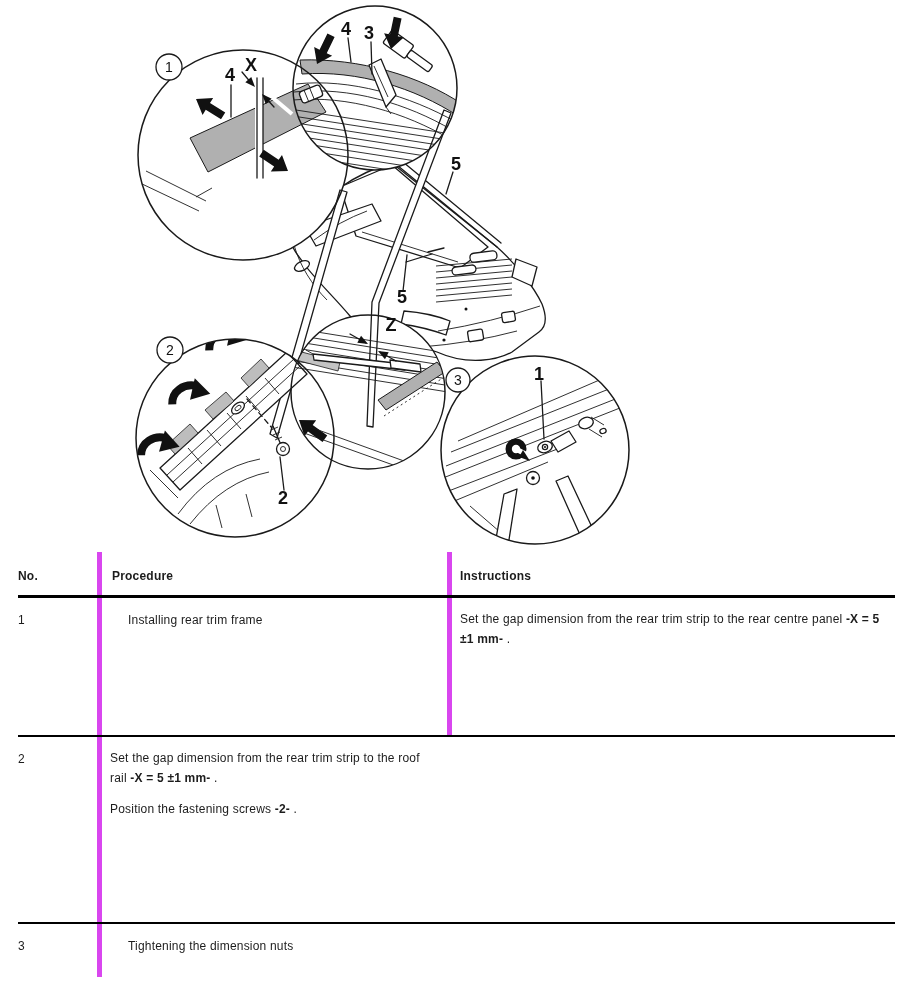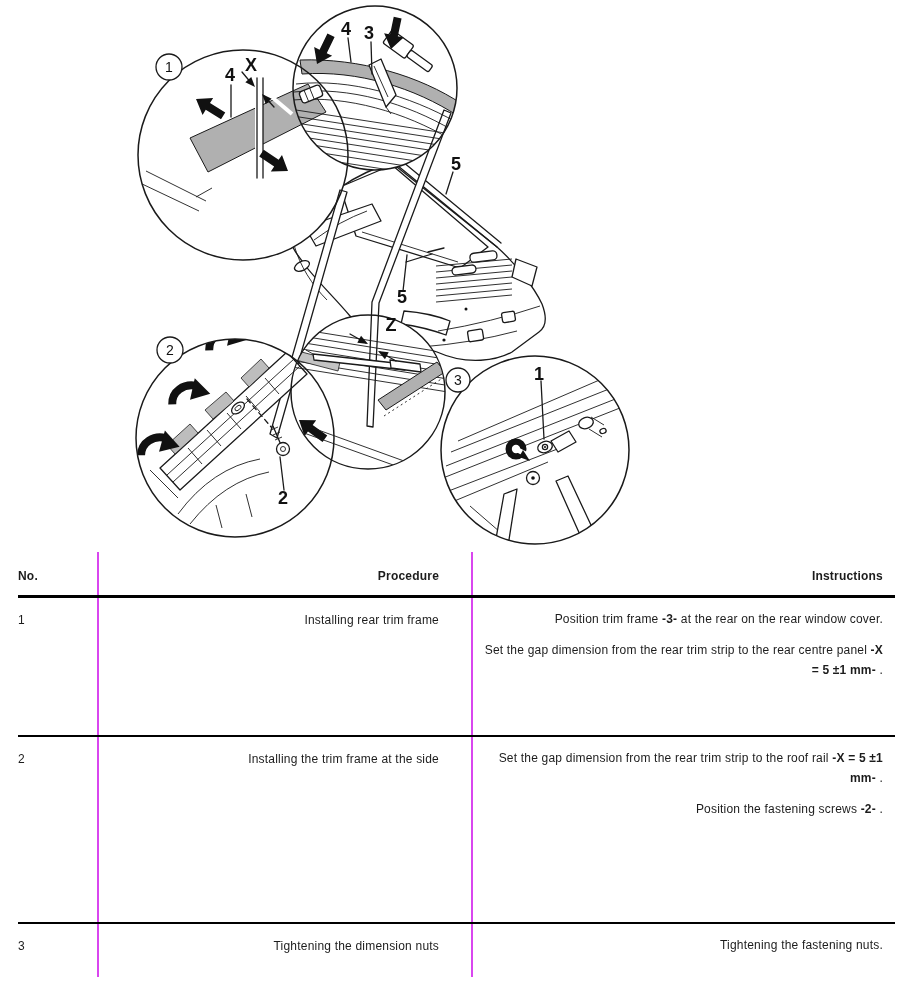--- a/index.html
+++ b/index.html
@@ -16,24 +16,24 @@
   .rim{stroke:#1a1a1a;fill:none;stroke-width:1.5;}
   .plabel{font-family:"Liberation Sans",sans-serif;font-size:18px;font-weight:bold;fill:#111;}
   .badge-t{font-family:"Liberation Sans",sans-serif;font-size:14px;fill:#111;}
   
   .doc-table{position:absolute;left:18px;top:552px;width:877px;font-size:12px;
              line-height:20px;color:#1c1c1c;letter-spacing:0.2px;}
   .t-row{display:grid;grid-template-columns:79px 350px 448px;}
   .t-head{border-bottom:3px solid #000;}
   .t-head .cell{padding-top:14px;padding-bottom:9px;font-weight:bold;}
   .cell{box-sizing:border-box;}
-  .c-proc,.c-instr{border-left:2px solid #d946ef;text-align:right;}
+  .c-proc,.c-instr{border-left:5px solid #d946ef;}
   .c-no{padding:12px 4px 6px 0;}
-  .c-proc{padding:12px 8px 6px 8px;}
-  .c-instr{padding:11px 12px 11px 8px;margin-left:24px;}
+  .c-proc{padding:12px 8px 6px 26px;}
+  .c-instr{padding:11px 12px 11px 8px;}
   .t-head .c-no{padding:14px 4px 9px 0;}
   .t-head .c-proc{padding:14px 8px 9px 10px;}
   .t-head .c-instr{padding:14px 12px 9px 8px;}
   .t-body .t-row{border-top:2px solid #000;}
   .t-body .t-row:first-child{border-top:none;}
   .t-body .t-row:nth-child(1){min-height:137px;}
   .t-body .t-row:nth-child(2){min-height:185px;}
   .t-body .t-row:nth-child(3){min-height:53px;}
   .instr-par{margin:0;}
   .instr-par + .instr-par{margin-top:11px;}
@@ -259,35 +259,30 @@
     <div class="t-row t-head">
       <div class="cell c-no">No.</div>
       <div class="cell c-proc">Procedure</div>
       <div class="cell c-instr">Instructions</div>
     </div>
     <div class="t-body">
         <div class="t-row">
           <div class="cell c-no">1</div>
           <div class="cell c-proc">Installing rear trim frame</div>
           <div class="cell c-instr">
-            <p class="instr-par"><span>Position trim frame </span><span class="b">-3-</span><span> at the rear on the rear window cover.</span></p>
             <p class="instr-par"><span>Set the gap dimension from the rear trim strip to the rear centre panel </span><span class="b">-X = 5 ±1 mm-</span><span> .</span></p>
           </div>
         </div>
         <div class="t-row">
           <div class="cell c-no">2</div>
-          <div class="cell c-proc">Installing the trim frame at the side</div>
           <div class="cell c-instr">
             <p class="instr-par"><span>Set the gap dimension from the rear trim strip to the roof rail </span><span class="b">-X = 5 ±1 mm-</span><span> .</span></p>
             <p class="instr-par"><span>Position the fastening screws </span><span class="b">-2-</span><span> .</span></p>
           </div>
         </div>
         <div class="t-row">
           <div class="cell c-no">3</div>
           <div class="cell c-proc">Tightening the dimension nuts</div>
-          <div class="cell c-instr">
-            <p class="instr-par"><span>Tightening the fastening nuts.</span></p>
-          </div>
         </div>
       </div>
   </div>
 
 </div>
 
 </body></html>

